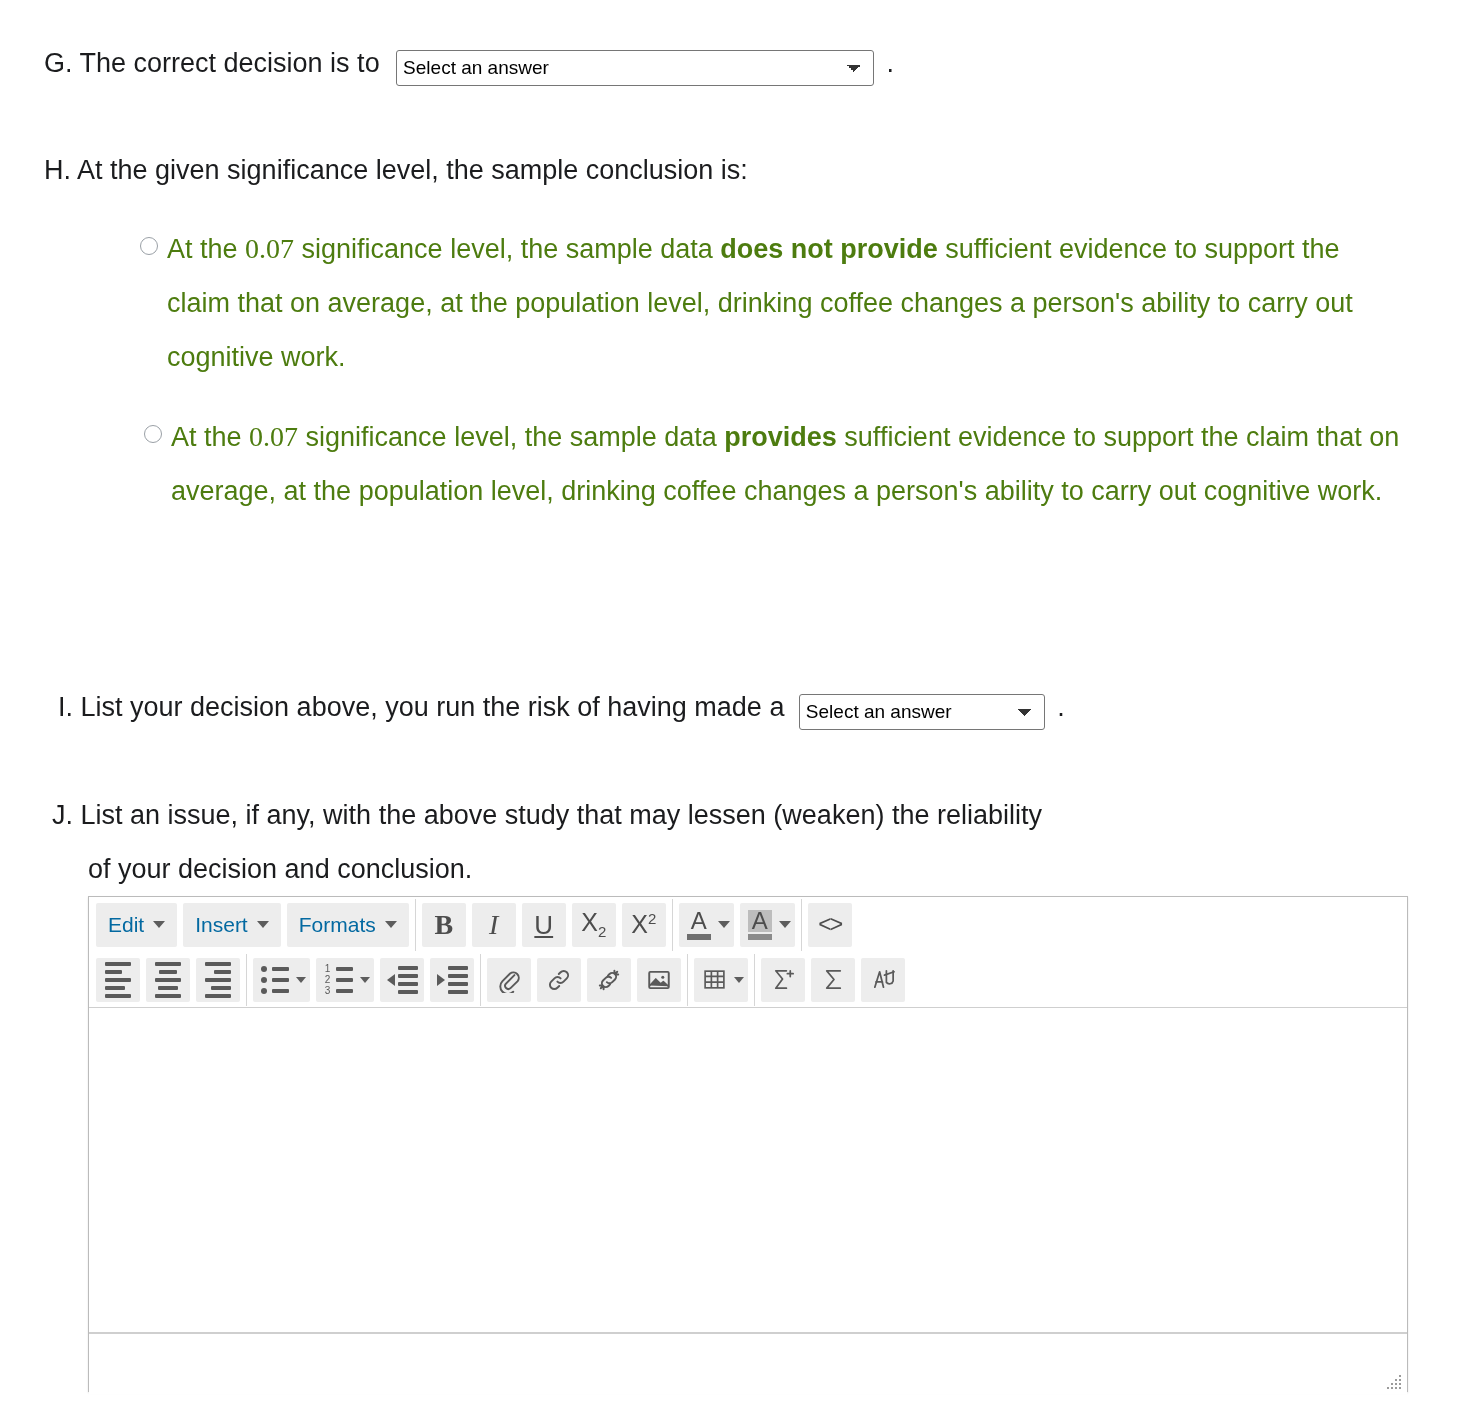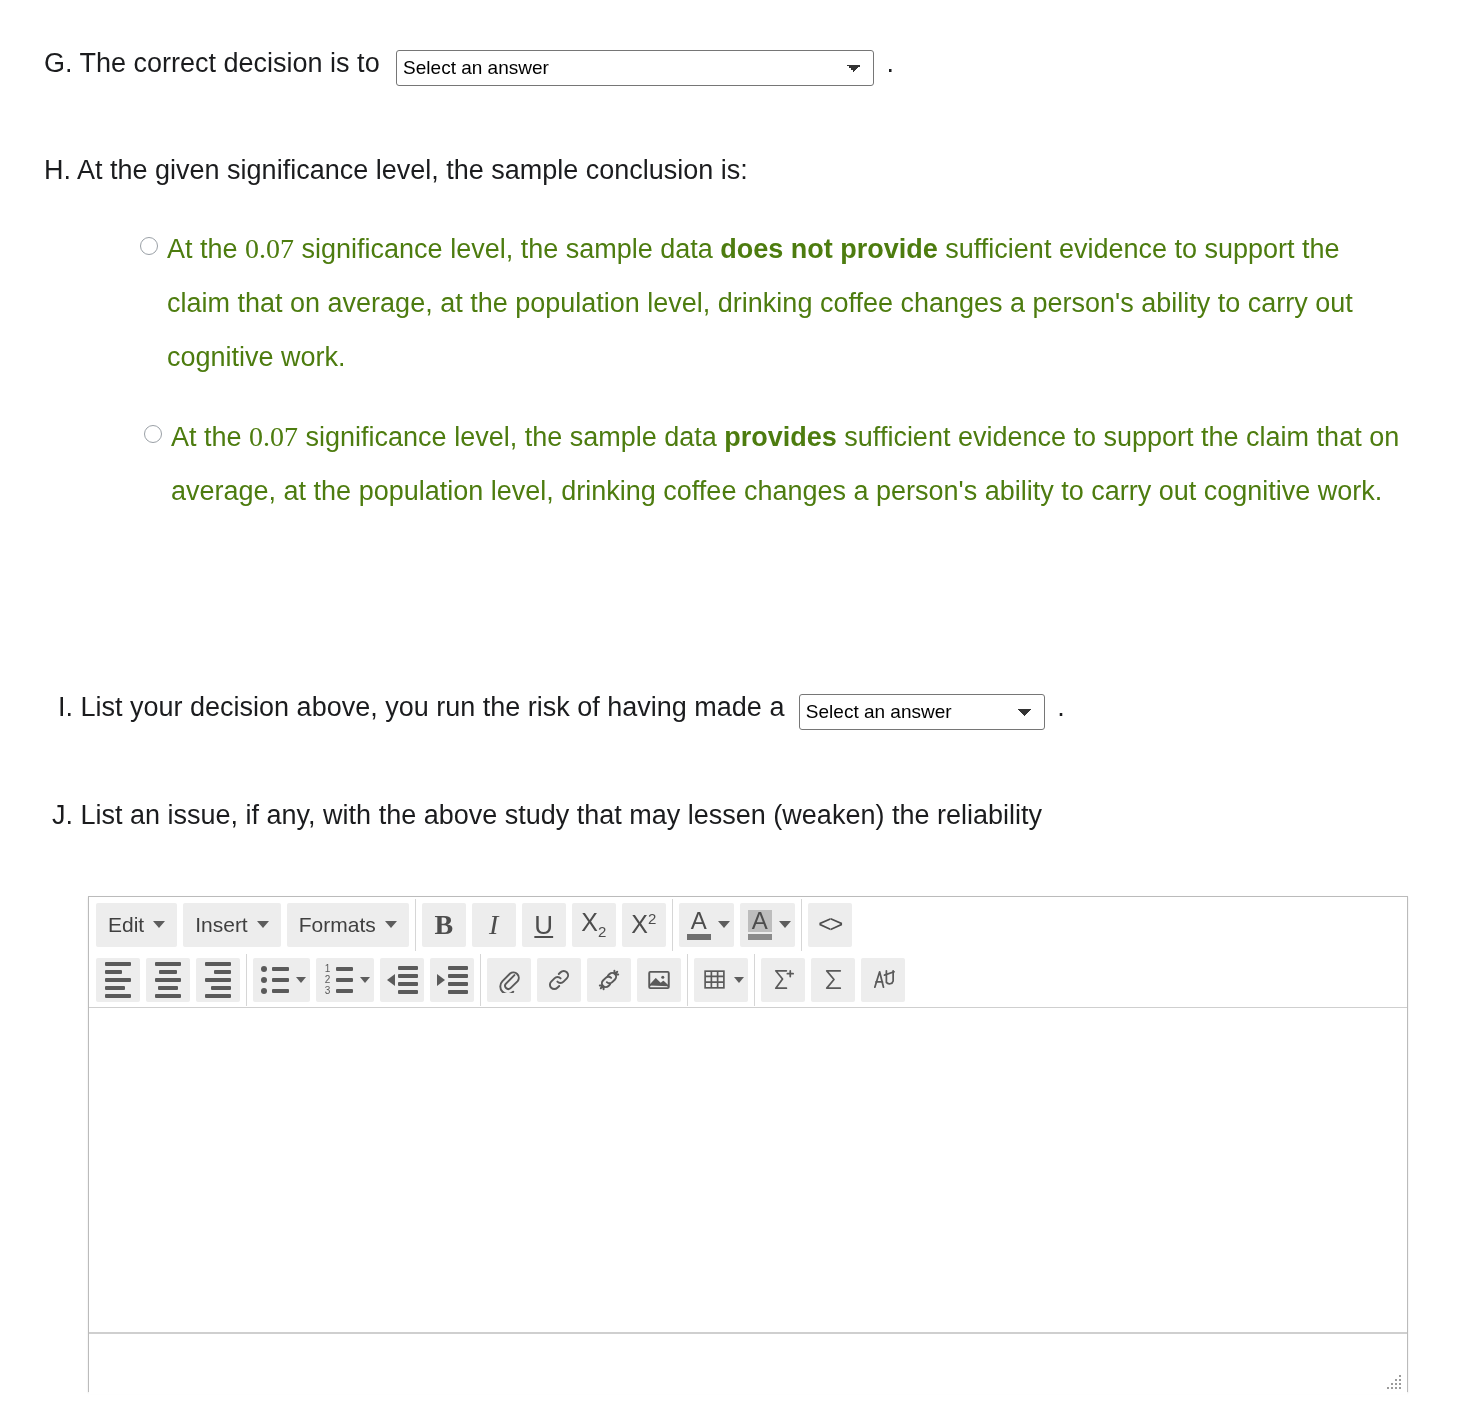--- a/index.html
+++ b/index.html
@@ -130,21 +130,21 @@
     display: inline-flex;
     align-items: center;
     justify-content: center;
     cursor: pointer;
     color: #595959;
     padding: 0 6px;
     box-sizing: border-box;
   }
   .tb-btn.menu {
     font-size: 21px;
-    color: #404040;
+    color: #0369a1;
     padding: 0 12px;
     gap: 9px;
     min-width: 0;
   }
   .tb-btn .caret {
     width: 0; height: 0;
     border-left: 6px solid transparent;
     border-right: 6px solid transparent;
     border-top: 7px solid #5d5d5d;
     display: inline-block;
@@ -258,20 +258,21 @@
   <div class="q-block" style="left:58px; top:680px;">
     <span class="q-text">I. List your decision above, you run the risk of having made a</span>
     <select class="answer-select narrow" style="margin-left:10px;">
       <option>Select an answer</option>
     </select>
     <span class="q-text" style="margin-left:8px;">.</span>
   </div>
 
   <div class="q-block" style="left:52px; top:788px;">
     <div class="q-text">J. List an issue, if any, with the above study that may lessen (weaken) the reliability</div>
+    <div class="q-text" style="margin-left:36px;">of your decision and conclusion.</div>
   </div>
 
   <div class="editor">
 
     <div class="tb-row row1">
       <div class="tb-group">
         <button class="tb-btn menu">
           <span>Edit</span>
           <span class="caret"></span>
         </button>

